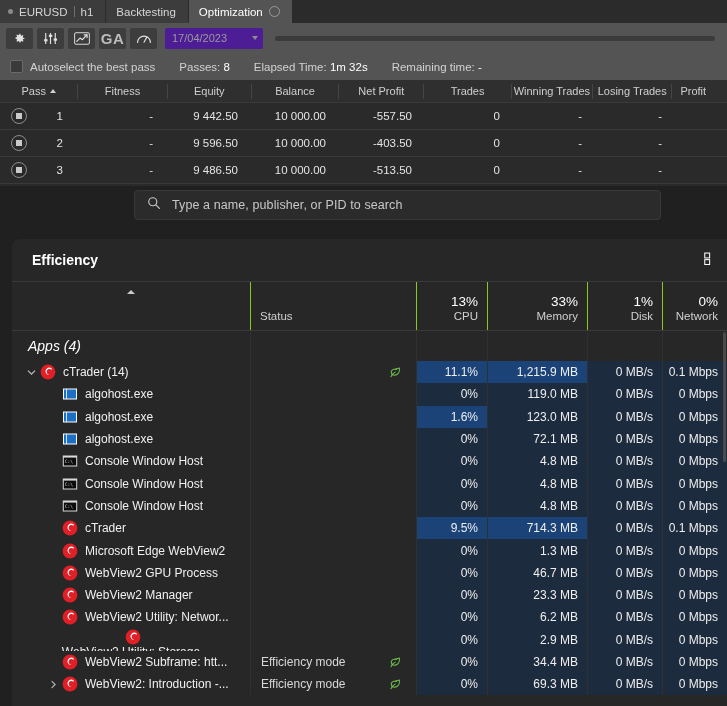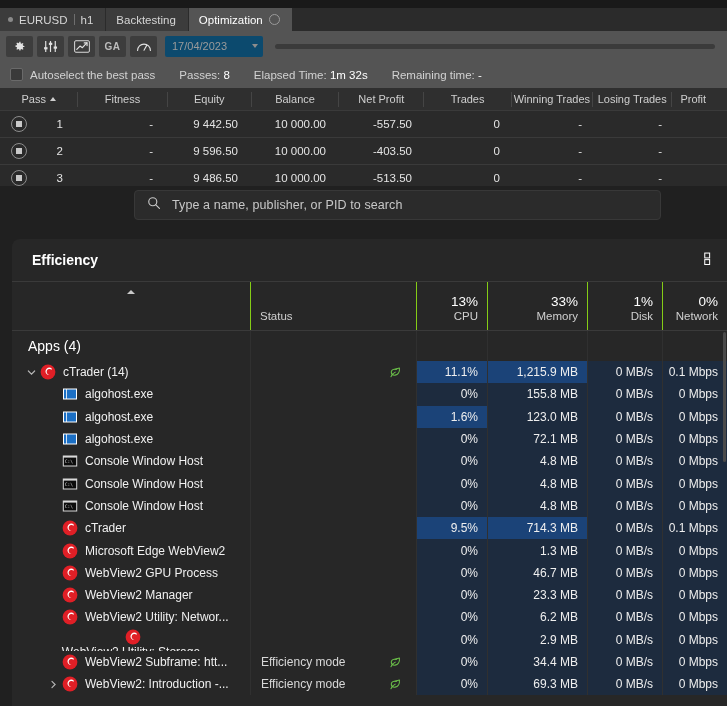--- a/index.html
+++ b/index.html
@@ -6,21 +6,21 @@
   html, body {
     width: 727px; height: 706px;
     background: #191919;
     font-family: "Liberation Sans", sans-serif;
     overflow: hidden;
     -webkit-font-smoothing: antialiased;
   }
 
   
   #ctrader {
-    position: absolute; left: 0; top: 8px; width: 727px; height: 186px;
+    position: absolute; left: 0; top: 0; width: 727px; height: 186px;
     background: #545454;
   }
 
   
   .tabbar {
     position: absolute; left: 0; top: 0; width: 727px; height: 23px;
     background: #2b2b2b;
     display: flex; align-items: stretch;
   }
   .tab {
@@ -53,21 +53,21 @@
   .tbtn {
     width: 27px; height: 21px; border-radius: 2px;
     background: #3d3d3d;
     display: flex; align-items: center; justify-content: center;
     color: #e2e2e2; font-size: 10px; font-weight: bold;
     flex: none;
   }
   .tbtn svg { display: block; }
   .datebox {
     height: 21px; min-width: 98px; border-radius: 2px;
-    background: #0c4a6e;
+    background: #4c1d95;
     display: flex; align-items: center; justify-content: space-between;
     padding: 0 5px 0 7px; margin-left: 4px;
     font-size: 11px; color: #9a9a9a; flex: none;
   }
   .datebox .caret {
     width: 0; height: 0; border-left: 3.5px solid transparent;
     border-right: 3.5px solid transparent; border-top: 4px solid #8d8d8d;
   }
   .prog-track {
     flex: 1; height: 5px; border-radius: 3px;
@@ -261,21 +261,21 @@
     <div class="tbtn">
       <span>
         <svg width="16" height="13" viewBox="0 0 20 16" fill="none" stroke="#e2e2e2" stroke-width="1.5">
           <rect x="0.8" y="0.8" width="18.4" height="14.4" rx="1.5" stroke="#e2e2e2" stroke-width="1.2"></rect>
           <polyline points="3.5,11.5 7.5,7.5 10.5,9.5 16,3.5" stroke-linecap="round" stroke-linejoin="round"></polyline>
           <polyline points="12.8,3.5 16.3,3.5 16.3,6.8" stroke-linecap="round"></polyline>
         </svg>
       </span>
     </div>
     <div class="tbtn">
-      <span style="font-size:10px;letter-spacing:.5px;color:#bdbdbd;">GA</span>
+      <span style="font-size:15px;letter-spacing:.5px;color:#bdbdbd;">GA</span>
     </div>
     <div class="tbtn">
       <span>
         <svg width="16" height="13" viewBox="0 0 20 14" fill="none" stroke="#e2e2e2" stroke-width="1.4">
           <path d="M2 12a8 8 0 0116 0" stroke-linecap="round"></path>
           <line x1="10" y1="11.6" x2="13.4" y2="5.6" stroke-linecap="round"></line>
         </svg>
       </span>
     </div>
     <div class="datebox">
@@ -430,21 +430,21 @@
         <span class="nm">Disk</span>
       </div>
       <div class="ch right" style="width:64px;border-right:none">
         <span class="pct">0%</span>
         <span class="nm">Network</span>
       </div>
     </div>
 
     <div class="tm-rows" id="tm-rows">
         <div class="tm-row group">
-          <div class="tm-cell name" style="width: 239px;">
+          <div class="tm-cell name" style="width: 239px; font-style: italic;">
             <span class="">Apps (4)</span>
           </div>
           <div class="tm-cell status" style="width: 166px; justify-content: space-between;">
             <span></span>
             <span class="leafcell"></span>
           </div>
           <div class="tm-cell num hl0" style="width: 71px;"></div>
           <div class="tm-cell num hl0" style="width: 100px;"></div>
           <div class="tm-cell num hl0" style="width: 75px;"></div>
           <div class="tm-cell num hl0" style="width: 64px; border-right: none;"></div>
@@ -486,21 +486,21 @@
                 <rect x="2" y="3.5" width="2.2" height="9" fill="#1b6fc4"></rect>
                 <rect x="5" y="3.5" width="9" height="9" fill="#1b6fc4"></rect>
               </svg></span>
             <span class="pname">algohost.exe</span>
           </div>
           <div class="tm-cell status" style="width: 166px; justify-content: space-between;">
             <span></span>
             <span class="leafcell"></span>
           </div>
           <div class="tm-cell num hl1" style="width: 71px;">0%</div>
-          <div class="tm-cell num hl1" style="width: 100px;">155.8 MB</div>
+          <div class="tm-cell num hl1" style="width: 100px;">119.0 MB</div>
           <div class="tm-cell num hl1" style="width: 75px;">0 MB/s</div>
           <div class="tm-cell num hl1" style="width: 64px; border-right: none;">0 Mbps</div>
         </div>
         <div class="tm-row">
           <div class="tm-cell name" style="width: 239px;">
             <span class="indent" style="width: 22px;"></span>
             <span class="chev"></span>
             <span class="picon"><svg width="16" height="16" viewBox="0 0 16 16">
                 <rect x="1" y="2.5" width="14" height="11" fill="#ffffff"></rect>
                 <rect x="2" y="3.5" width="2.2" height="9" fill="#1b6fc4"></rect>

